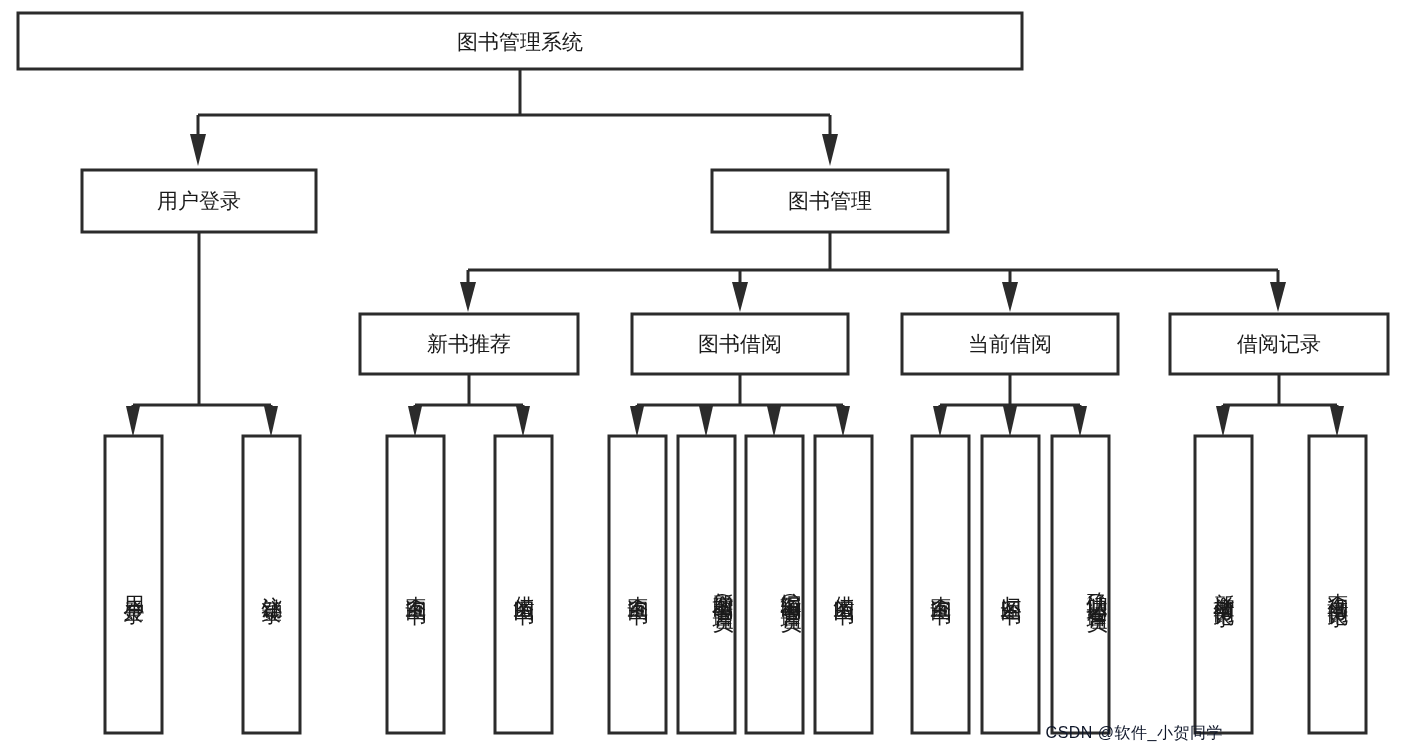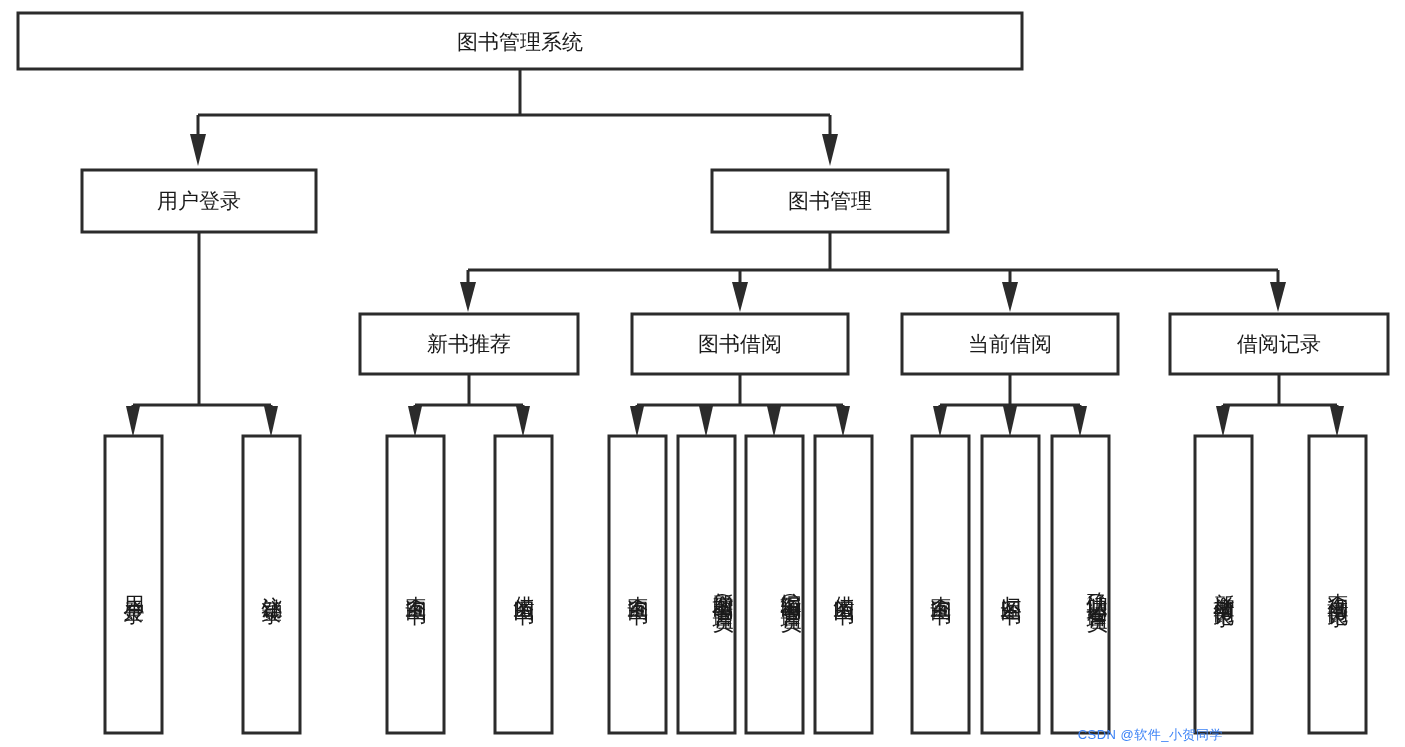--- a/index.html
+++ b/index.html
@@ -60,22 +60,22 @@
     align-items: center;
     justify-content: center;
     white-space: nowrap;
     user-select: none;
   }
   .watermark {
     position: absolute;
     right: 6px;
     bottom: 3px;
     font-family: "Liberation Sans", "DejaVu Sans", sans-serif;
-    font-size: 13px;
-    color: #3b82f6;
+    font-size: 16px;
+    color: #0f172a;
     letter-spacing: 0.5px;
     white-space: nowrap;
   }
 </style>
 </head>
 <body>
 
 <div id="diagram-root">
 
   <svg id="flow-svg" viewBox="0 0 1405 747">

